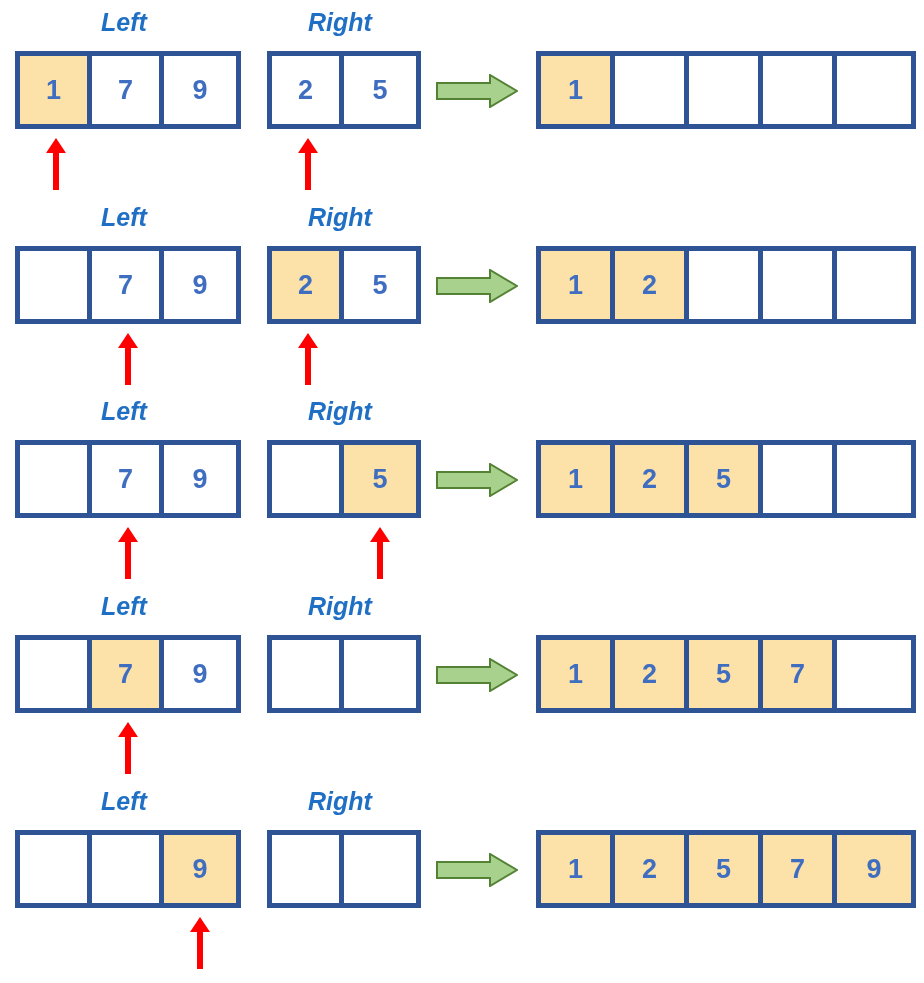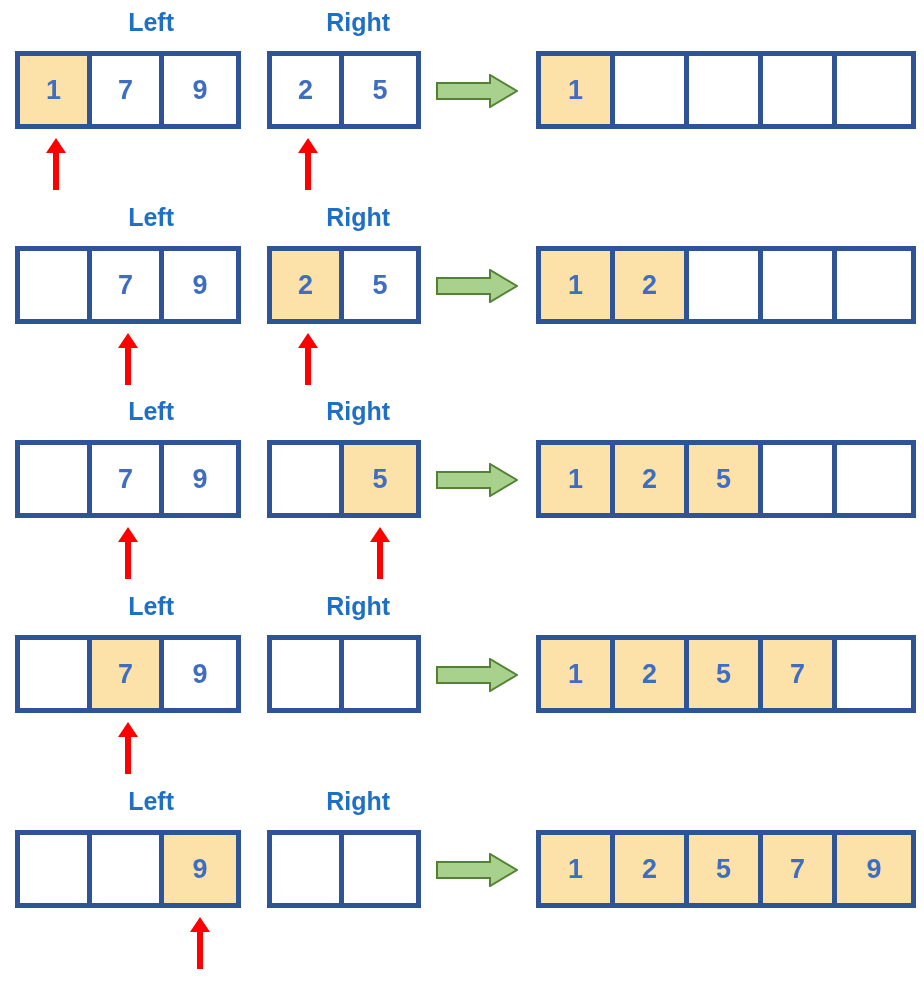--- a/index.html
+++ b/index.html
@@ -25,21 +25,22 @@
 
   
   .grp-label {
     position: absolute;
     top: 8px;
     font-size: 25px;
     font-weight: bold;
     color: #1F6FC4;
     letter-spacing: 0px;
     white-space: nowrap;
-    text-align: right;
+    text-align: center;
+    font-style: italic;
   }
   .grp-label.left-lab  { left: 74px;  width: 100px; }
   .grp-label.right-lab { left: 290px; width: 100px; }
 
   
   .array {
     position: absolute;
     display: flex;
     border: 5px solid #2F5496;
     box-sizing: border-box;

